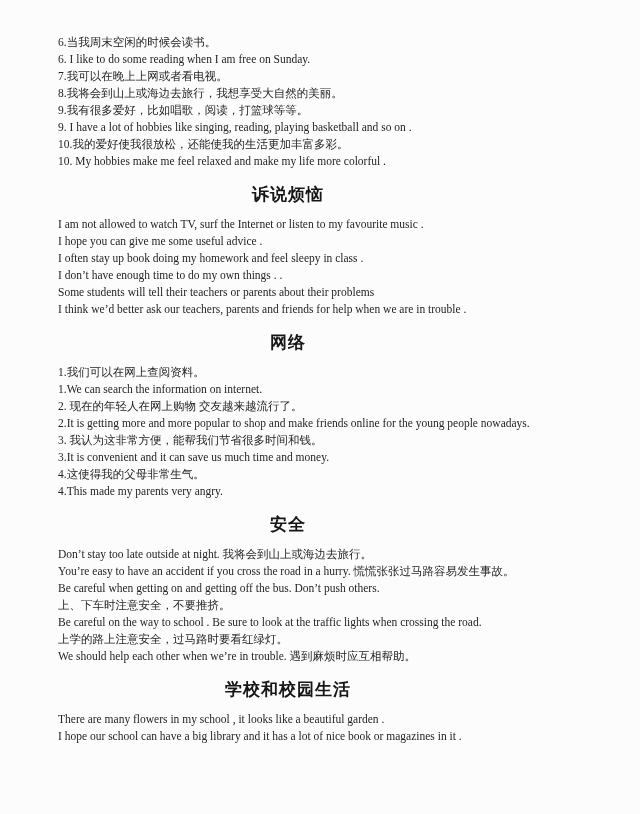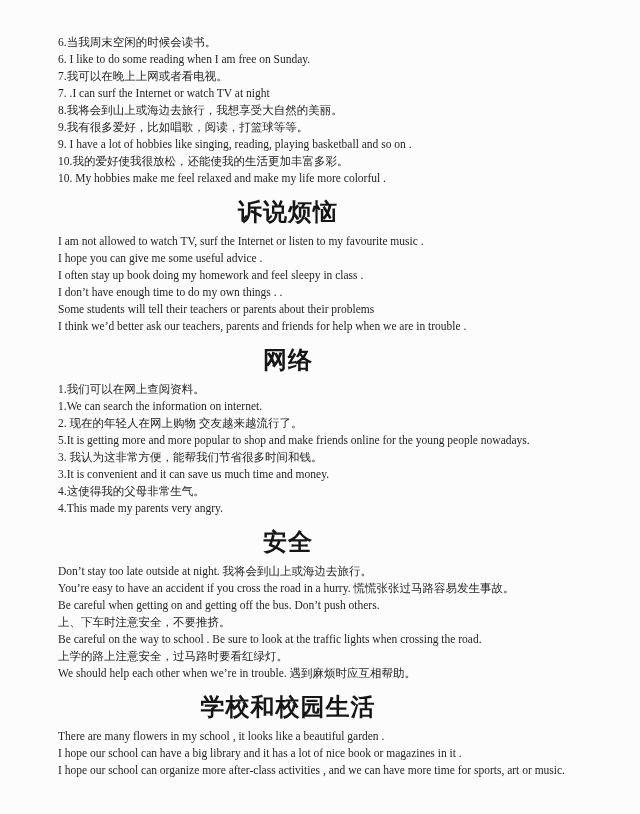--- a/index.html
+++ b/index.html
@@ -23,41 +23,40 @@
   }
   .line {
     margin: 0;
     font-size: 11.5px;
     line-height: 17px;
     white-space: nowrap;
     color: #242424;
   }
   .heading {
     margin: 12px 0 8px 0;
-    font-size: 24px;
+    font-size: 17px;
     line-height: 26px;
     font-weight: bold;
     text-align: center;
     letter-spacing: 1px;
     color: #161616;
     font-family: "Liberation Sans", "DejaVu Sans", sans-serif;
     
     margin-right: 18px;
   }
 </style>
 </head>
 <body>
 
 <div class="page">
 
   <section>
     <p class="line">6.当我周末空闲的时候会读书。</p>
     <p class="line">6. I like to do some reading when I am free on Sunday.</p>
     <p class="line">7.我可以在晚上上网或者看电视。</p>
-    <p class="line">7. .I can surf the Internet or watch TV at night</p>
     <p class="line">8.我将会到山上或海边去旅行，我想享受大自然的美丽。</p>
     <p class="line">9.我有很多爱好，比如唱歌，阅读，打篮球等等。</p>
     <p class="line">9. I have a lot of hobbies like singing, reading, playing basketball and so on .</p>
     <p class="line">10.我的爱好使我很放松，还能使我的生活更加丰富多彩。</p>
     <p class="line">10. My hobbies make me feel relaxed and make my life more colorful .</p>
   </section>
 
   <section>
     <h2 class="heading">诉说烦恼</h2>
     <p class="line">I am not allowed to watch TV, surf the Internet or listen to my favourite music .</p>
@@ -66,21 +65,21 @@
     <p class="line">I don’t have enough time to do my own things . .</p>
     <p class="line">Some students will tell their teachers or parents about their problems</p>
     <p class="line">I think we’d better ask our teachers, parents and friends for help when we are in trouble .</p>
   </section>
 
   <section>
     <h2 class="heading">网络</h2>
     <p class="line">1.我们可以在网上查阅资料。</p>
     <p class="line">1.We can search the information on internet.</p>
     <p class="line">2. 现在的年轻人在网上购物 交友越来越流行了。</p>
-    <p class="line">5.It is getting more and more popular to shop and make friends online for the young people nowadays.</p>
+    <p class="line">2.It is getting more and more popular to shop and make friends online for the young people nowadays.</p>
     <p class="line">3. 我认为这非常方便，能帮我们节省很多时间和钱。</p>
     <p class="line">3.It is convenient and it can save us much time and money.</p>
     <p class="line">4.这使得我的父母非常生气。</p>
     <p class="line">4.This made my parents very angry.</p>
   </section>
 
   <section>
     <h2 class="heading">安全</h2>
     <p class="line">Don’t stay too late outside at night. 我将会到山上或海边去旅行。</p>
     <p class="line">You’re easy to have an accident if you cross the road in a hurry. 慌慌张张过马路容易发生事故。</p>
@@ -88,16 +87,15 @@
     <p class="line">上、下车时注意安全，不要推挤。</p>
     <p class="line">Be careful on the way to school . Be sure to look at the traffic lights when crossing the road.</p>
     <p class="line">上学的路上注意安全，过马路时要看红绿灯。</p>
     <p class="line">We should help each other when we’re in trouble. 遇到麻烦时应互相帮助。</p>
   </section>
 
   <section>
     <h2 class="heading">学校和校园生活</h2>
     <p class="line">There are many flowers in my school , it looks like a beautiful garden .</p>
     <p class="line">I hope our school can have a big library and it has a lot of nice book or magazines in it .</p>
-    <p class="line">I hope our school can organize more after-class activities , and we can have more time for sports, art or music.</p>
   </section>
 
 </div>
 
 </body></html>

